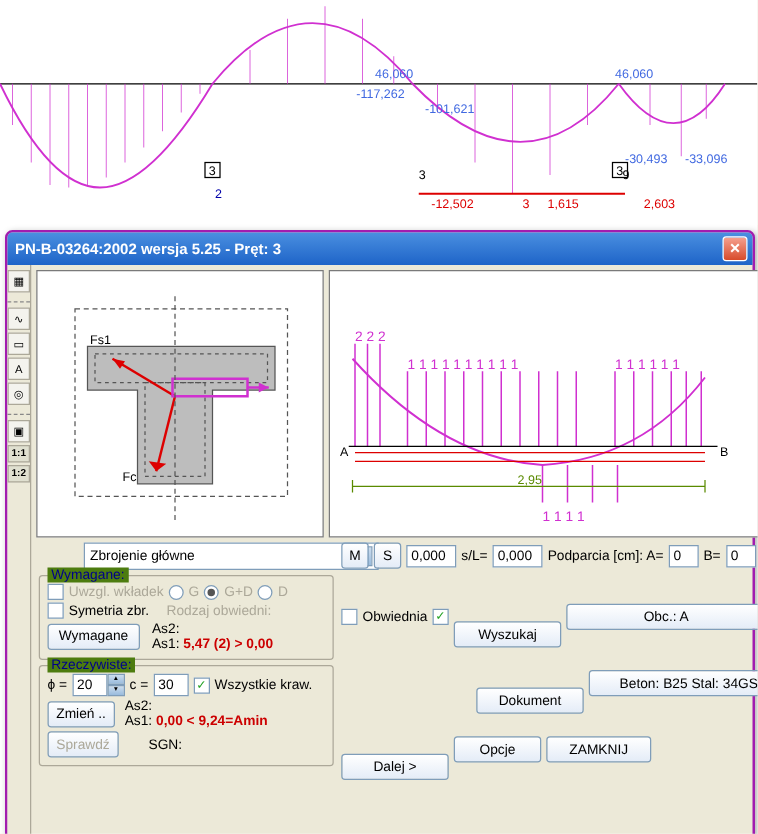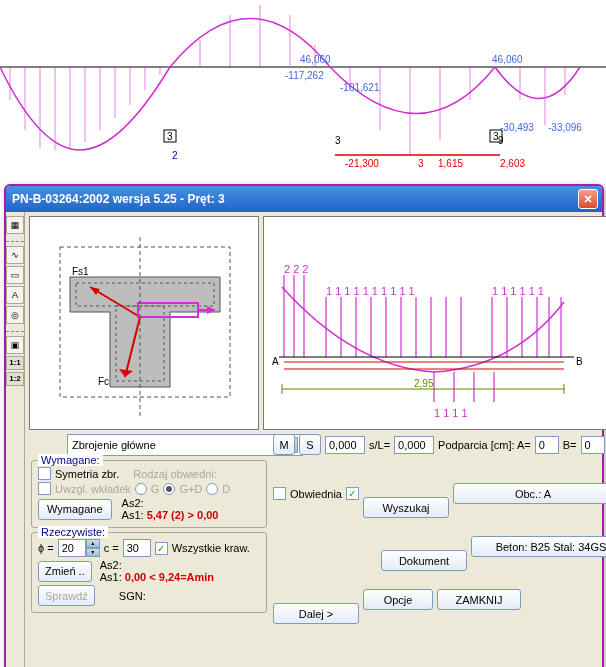--- a/index.html
+++ b/index.html
@@ -28,21 +28,21 @@
 .beam-view { flex: 1; border: 1px solid #7a7a7a; background: #fff; margin: 4px 4px 2px 2px; position: relative; overflow: hidden; }
 
 .controls { padding: 2px 6px 4px 6px; display: flex; gap: 6px; }
 .left-controls { width: 236px; display: flex; flex-direction: column; gap: 4px; }
 .right-controls { flex: 1; display: flex; flex-direction: column; gap: 4px; justify-content: flex-end; }
 
 .dropdown { width: 100%; height: 22px; border: 1px solid #7f9db9; background: #fff; display: flex; align-items: center; padding: 0 4px; cursor: pointer; margin-left: 36px; }
 .dropdown .dd-arrow { margin-left: auto; width: 15px; height: 16px; background: linear-gradient(#cde, #9bd); border: 1px solid #7f9db9; text-align: center; line-height: 14px; font-size: 8px; }
 
 .group { border: 1px solid #aca899; border-radius: 3px; padding: 4px 6px 6px; position: relative; }
-.group-title { position: absolute; top: -7px; left: 6px; background: #ffffff; padding: 0 3px; color: #00008b; font-size: 11px; }
+.group-title { position: absolute; top: -7px; left: 6px; background: #4d7c0f; padding: 0 3px; color: #00008b; font-size: 11px; }
 .row { display: flex; align-items: center; gap: 4px; margin-top: 2px; flex-wrap: wrap; }
 .chk { width: 13px; height: 13px; border: 1px solid #7f9db9; background: #fff; display: inline-block; }
 .chk.checked::after { content: "✓"; font-size: 10px; color: #21a121; display: block; line-height: 11px; text-align: center; }
 .radio { width: 12px; height: 12px; border: 1px solid #7f9db9; border-radius: 50%; background: #fff; display: inline-block; }
 .radio.sel::after { content: ""; display: block; width: 6px; height: 6px; background: #555; border-radius: 50%; margin: 2px; }
 .disabled { color: #aca899; }
 .btn { height: 21px; border: 1px solid #7f9db9; background: linear-gradient(#fff, #e4ecf7); border-radius: 3px; padding: 0 8px; cursor: pointer; display: inline-flex; align-items: center; justify-content: center; }
 .btn.small { padding: 0 6px; }
 .input { height: 18px; border: 1px solid #7f9db9; background: #fff; padding: 0 3px; display: inline-flex; align-items: center; }
 .spin { display: inline-flex; }
@@ -103,24 +103,24 @@
       <text x="167" y="140" class="svg-label">3</text>
     <rect x="490" y="130" width="12" height="12" fill="#fff" stroke="#000"></rect>
       <text x="493" y="140" class="svg-label">3</text>
   </svg>
   <div class="top-label" style="top:54px;left:300px">46,060</div>
   <div class="top-label" style="top:70px;left:285px">-117,262</div>
   <div class="top-label" style="top:82px;left:340px">-101,621</div>
   <div class="top-label" style="top:54px;left:492px">46,060</div>
   <div class="top-label" style="top:122px;left:500px">-30,493</div>
   <div class="top-label" style="top:122px;left:548px">-33,096</div>
-  <div class="top-label red" style="top:158px;left:345px">-21,300</div>
+  <div class="top-label red" style="top:158px;left:345px">-12,502</div>
   <div class="top-label red" style="top:158px;left:418px">3</div>
   <div class="top-label red" style="top:158px;left:438px">1,615</div>
-  <div class="top-label red" style="top:158px;left:500px">2,603</div>
+  <div class="top-label red" style="top:158px;left:515px">2,603</div>
   <div class="top-label" style="top:150px;left:172px;color:#00a">2</div>
   <div class="top-label" style="top:135px;left:335px;color:#000">3</div>
   <div class="top-label" style="top:135px;left:498px;color:#000">9</div>
 </div>
 
 <div class="dialog">
   <div class="titlebar">
     <span class="titlebar-text">PN-B-03264:2002 wersja 5.25 - Pręt: 3</span>
     <div class="close-btn">✕</div>
   </div>
@@ -218,33 +218,33 @@
       <div class="controls">
         <div class="left-controls">
           <div class="dropdown">
             <span>Zbrojenie główne</span>
             <span class="dd-arrow">▾</span>
           </div>
 
           <div class="group">
             <div class="group-title">Wymagane:</div>
             <div class="row">
-              <span class="chk"></span>
-              <span>Symetria zbr.</span>
-              <span class="disabled" style="margin-left:10px">Rodzaj obwiedni:</span>
-            </div>
-            <div class="row">
               <span class="chk disabled"></span>
               <span class="disabled">Uwzgl. wkładek</span>
               <span class="radio disabled"></span>
                 <span class="disabled">G</span>
               <span class="radio sel disabled"></span>
                 <span class="disabled">G+D</span>
               <span class="radio disabled"></span>
                 <span class="disabled">D</span>
+            </div>
+            <div class="row">
+              <span class="chk"></span>
+              <span>Symetria zbr.</span>
+              <span class="disabled" style="margin-left:10px">Rodzaj obwiedni:</span>
             </div>
             <div class="row">
               <div class="btn">Wymagane</div>
               <div style="margin-left:6px">
                 <div><span>As2:</span></div>
                 <div><span>As1:</span> <span class="red-text">5,47 (2) &gt; 0,00</span></div>
               </div>
             </div>
           </div>
 

